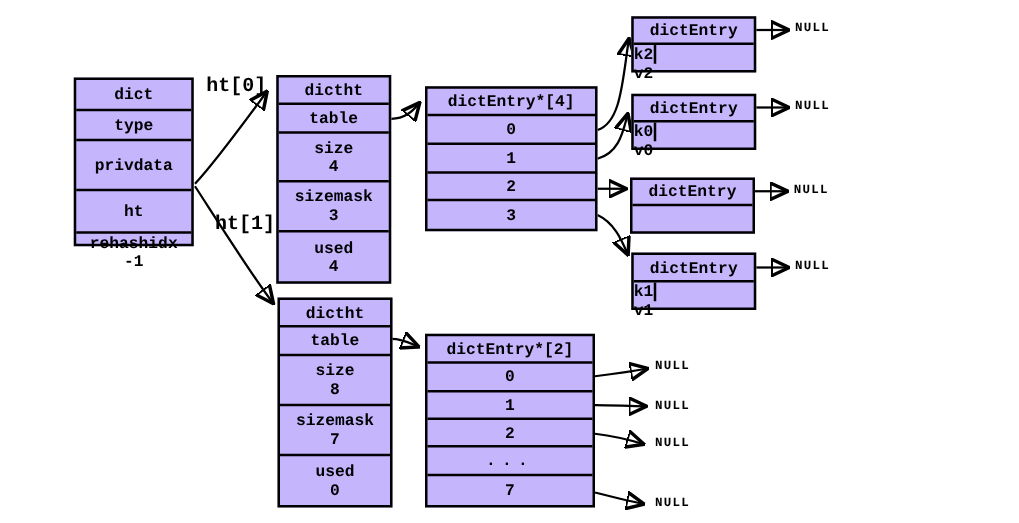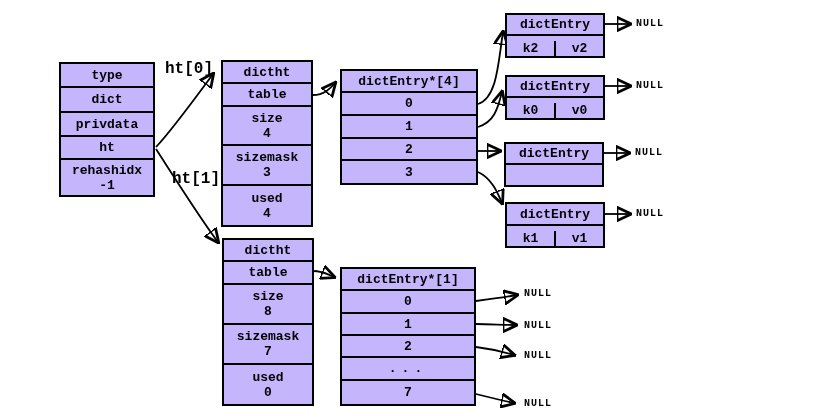--- a/index.html
+++ b/index.html
@@ -11,21 +11,21 @@
   .box {
     position:absolute; box-sizing:border-box; border:2px solid #000;
     background:#c4b5fd; display:flex; flex-direction:column;
   }
   .cell {
     box-sizing:border-box; border-bottom:2px solid #000;
     display:flex; flex-direction:column; align-items:center; justify-content:center;
     font-size:13px; line-height:15px; text-align:center; flex:0 0 auto;
   }
   .cell.last { border-bottom:0; flex:1 1 auto; }
-  .kv { flex-direction:row; padding:0; align-items:flex-end; }
+  .kv { flex-direction:column; padding:0; align-items:flex-start; }
   .kv .kcell, .kv .vcell {
     flex:1 1 50%; display:flex; align-items:center; justify-content:center;
     font-size:13px;
   }
   .kv .kcell { border-right:2px solid #000; }
   .freelabel { position:absolute; font-size:16px; line-height:14px; white-space:nowrap; }
   .nulltext  { position:absolute; font-size:10px; line-height:15px; letter-spacing:1px; white-space:nowrap; }
   .dots { letter-spacing:5px; }
   svg.arrows { position:absolute; left:0; top:0; }
   svg.arrows path { stroke:#000; stroke-width:1.8; fill:none; }
@@ -53,30 +53,30 @@
     <path d="M605,86 L630,86" marker-end="url(#ah)"></path>
     <path d="M604,153 L629,153" marker-end="url(#ah)"></path>
     <path d="M605,214 L630,214" marker-end="url(#ah)"></path>
     <path d="M476,301 C492,299 506,297 517,295" marker-end="url(#ah)"></path>
     <path d="M476,324 C490,324 504,325 516,325" marker-end="url(#ah)"></path>
     <path d="M476,347 C492,349 504,352 514,355" marker-end="url(#ah)"></path>
     <path d="M476,394 C492,398 504,401 514,403" marker-end="url(#ah)"></path>
   </svg>
 
   <div class="box" style="left:59px;top:62px;width:96px;height:135px;">
+    <div class="cell" style="height:25px;">
+        <span>dict</span>
+      </div>
     <div class="cell" style="height:24px;">
         <span>type</span>
       </div>
-    <div class="cell" style="height:25px;">
-        <span>dict</span>
-      </div>
-    <div class="cell" style="height:24px;">
+    <div class="cell" style="height:40px;">
         <span>privdata</span>
       </div>
-    <div class="cell" style="height:23px;justify-content:center;">
+    <div class="cell" style="height:34px;justify-content:center;">
         <span>ht</span>
       </div>
     <div class="cell last">
       <span>rehashidx</span>
       <span>-1</span>
     </div>
   </div>
 
   <span class="freelabel" style="left:165px;top:62px;">ht[0]</span>
   <span class="freelabel" style="left:172px;top:172px;">ht[1]</span>
@@ -136,21 +136,21 @@
     <div class="cell" style="height:22px;">
         <span>2</span>
       </div>
     <div class="cell last">
         <span>3</span>
       </div>
   </div>
 
   <div class="box" style="left:340px;top:267px;width:136px;height:139px;">
     <div class="cell" style="height:22px;">
-        <span>dictEntry*[1]</span>
+        <span>dictEntry*[2]</span>
       </div>
     <div class="cell" style="height:23px;">
         <span>0</span>
       </div>
     <div class="cell" style="height:22px;">
         <span>1</span>
       </div>
     <div class="cell" style="height:22px;">
         <span>2</span>
       </div>

